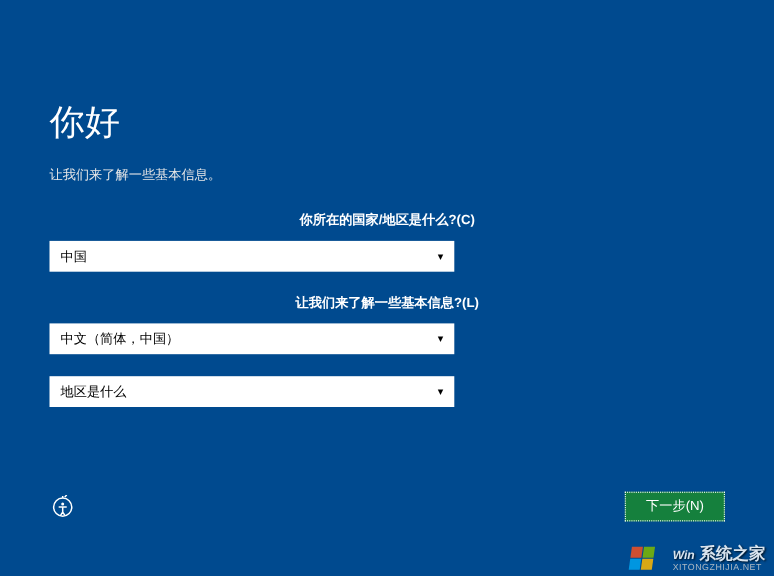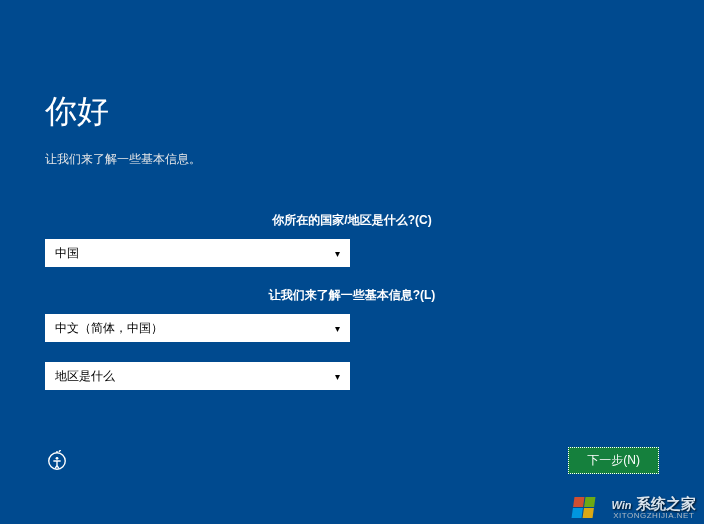--- a/index.html
+++ b/index.html
@@ -19,35 +19,35 @@
     .content {
       padding: 90px 45px 0 45px;
     }
     .title {
       font-size: 32px;
       font-weight: 300;
       margin-bottom: 17px;
     }
     .subtitle {
       font-size: 12px;
-      margin-bottom: 44px;
+      margin-bottom: 24px;
       color: #e8e8e8;
     }
     .field-group {
       margin-bottom: 20px;
     }
     .field-label {
       font-size: 12px;
       font-weight: bold;
       margin-bottom: 10px;
       display: block;
       text-align: center;
     }
     .select-box {
-      width: 305px;
+      width: 368px;
       height: 28px;
       background: #ffffff;
       border: none;
       display: flex;
       align-items: center;
       justify-content: space-between;
       padding: 0 10px;
       cursor: pointer;
     }
     .select-value {
@@ -90,21 +90,20 @@
       font-family: inherit;
     }
     .watermark {
       position: absolute;
       bottom: 4px;
       right: 8px;
       display: flex;
       align-items: center;
       gap: 16px;
       opacity: 0.85;
-      text-align: center;
     }
     .watermark-logo {
       width: 22px;
       height: 22px;
       position: relative;
     }
     .win-flag {
       display: grid;
       grid-template-columns: 10px 10px;
       grid-template-rows: 10px 10px;

